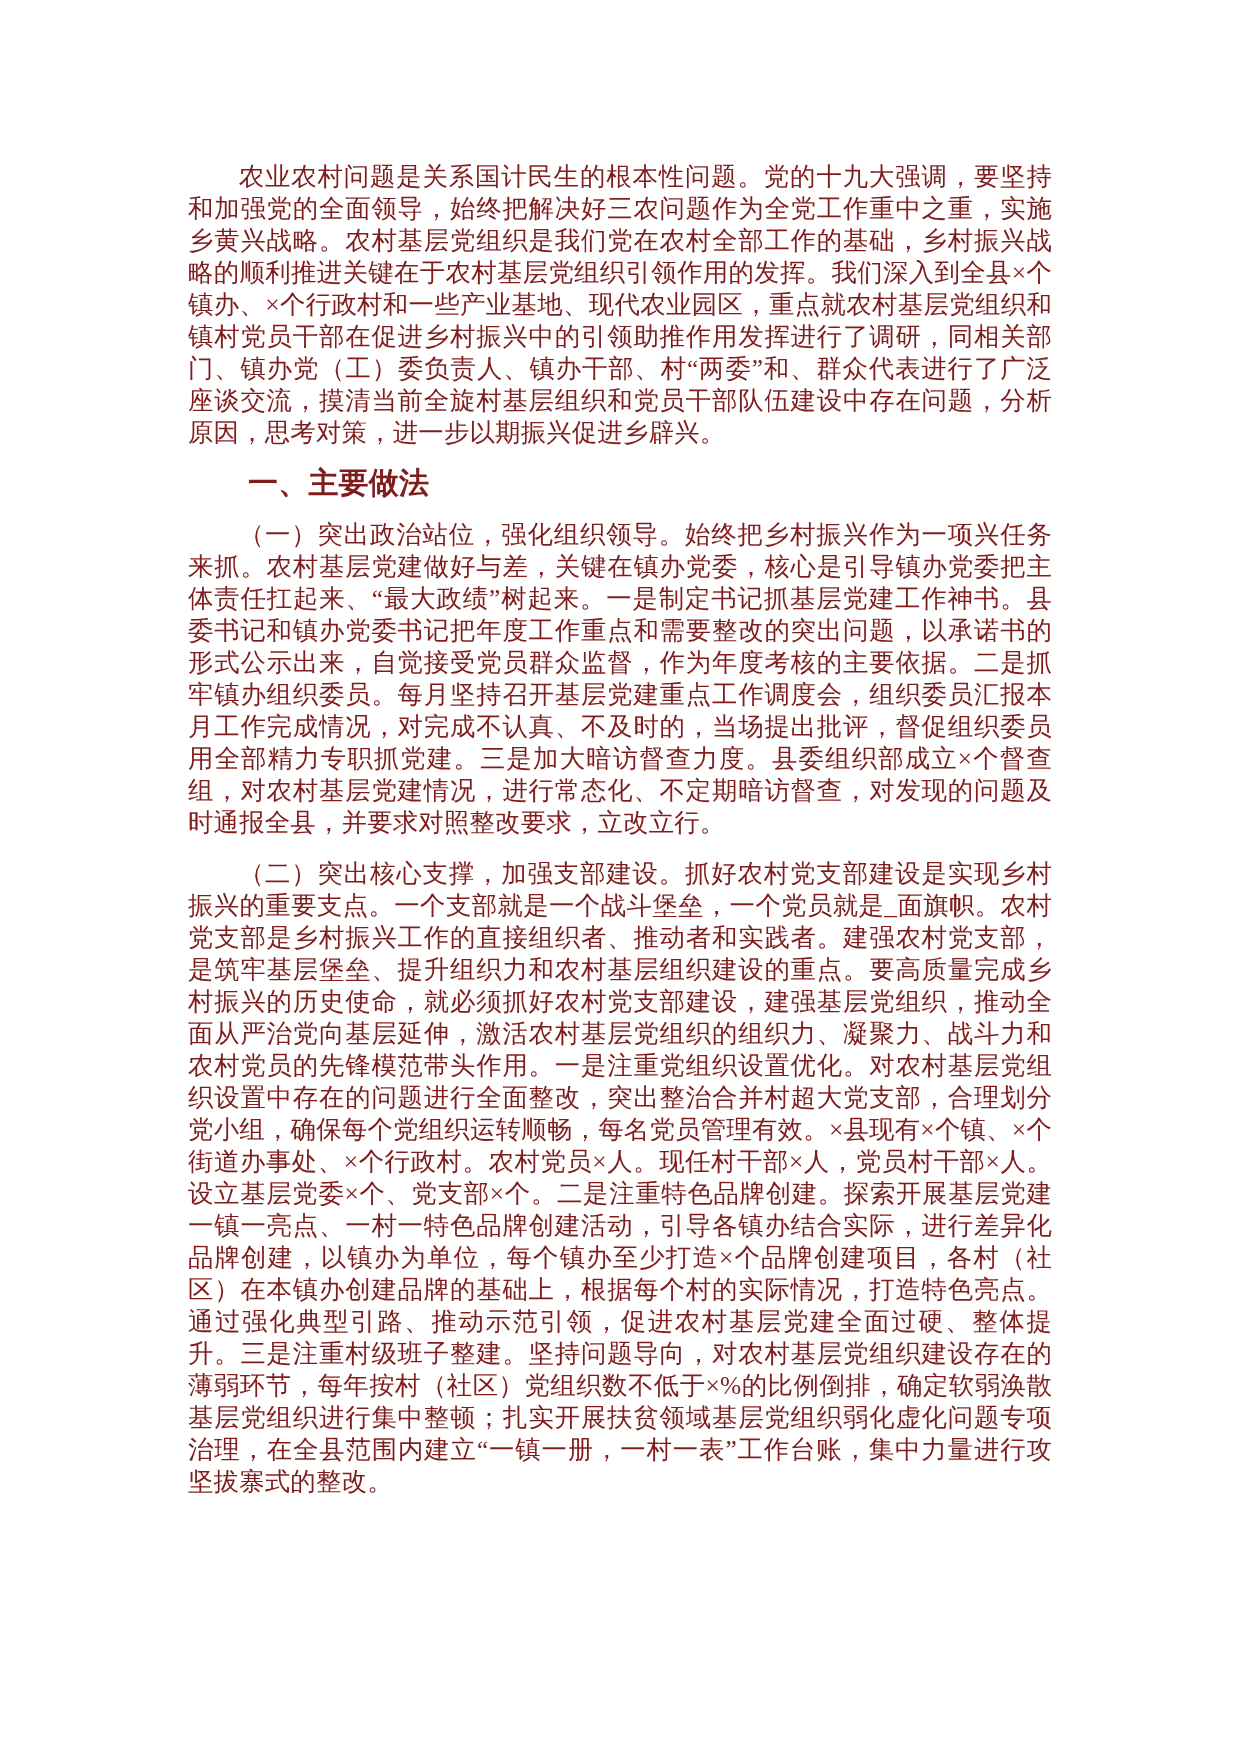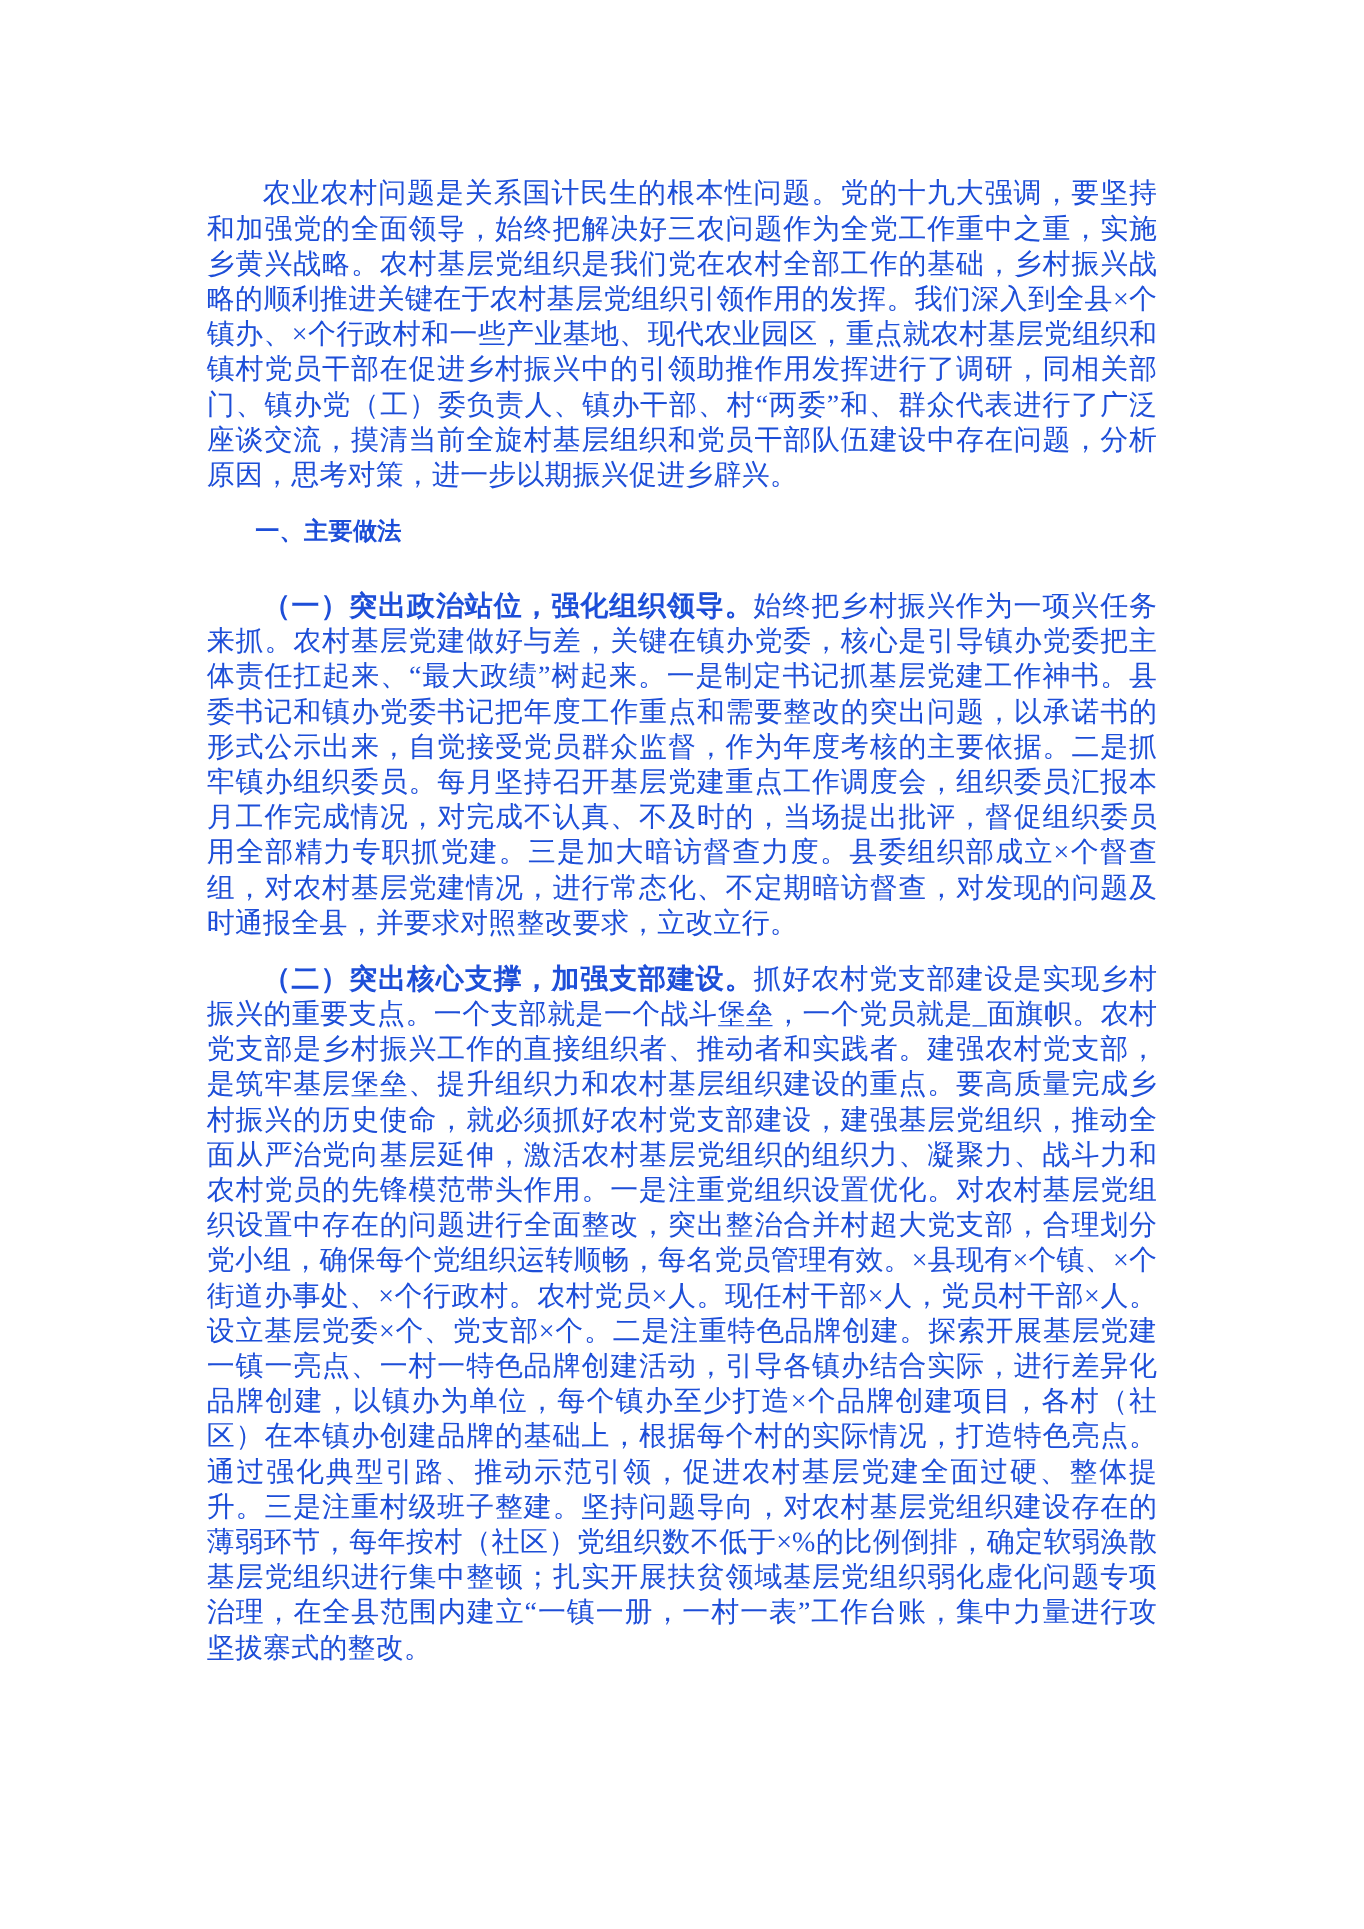--- a/index.html
+++ b/index.html
@@ -7,47 +7,47 @@
     padding: 0;
     background: #ffffff;
   }
   .page {
     position: relative;
     width: 1240px;
     height: 1736px;
     background: #ffffff;
     overflow: hidden;
     font-family: "Liberation Serif", "DejaVu Serif", serif;
-    color: #1d4ed8;
+    color: #7f1d1d;
   }
   .content {
     position: absolute;
     left: 188px;
     top: 160px;
     width: 864px;
   }
   .para {
     font-size: 25.4px;
     line-height: 32px;
     text-align: justify;
     text-indent: 2em;
     margin: 0 0 19px 0;
     letter-spacing: 0.2px;
     word-break: break-all;
   }
   .section-heading {
-    font-size: 22px;
+    font-size: 30px;
     line-height: 32px;
     font-weight: bold;
     text-indent: 2em;
-    margin: 0 0 36px 0;
+    margin: 0 0 19px 0;
     letter-spacing: 0.2px;
   }
   .lead {
-    font-weight: bold;
+    font-weight: normal;
   }
 </style>
 </head>
 <body>
 
 <div class="page">
   <div class="content">
 
     <p class="para">农业农村问题是关系国计民生的根本性问题。党的十九大强调，要坚持和加强党的全面领导，始终把解决好三农问题作为全党工作重中之重，实施乡黄兴战略。农村基层党组织是我们党在农村全部工作的基础，乡村振兴战略的顺利推进关键在于农村基层党组织引领作用的发挥。我们深入到全县×个镇办、×个行政村和一些产业基地、现代农业园区，重点就农村基层党组织和镇村党员干部在促进乡村振兴中的引领助推作用发挥进行了调研，同相关部门、镇办党（工）委负责人、镇办干部、村“两委”和、群众代表进行了广泛座谈交流，摸清当前全旋村基层组织和党员干部队伍建设中存在问题，分析原因，思考对策，进一步以期振兴促进乡辟兴。</p>
 

